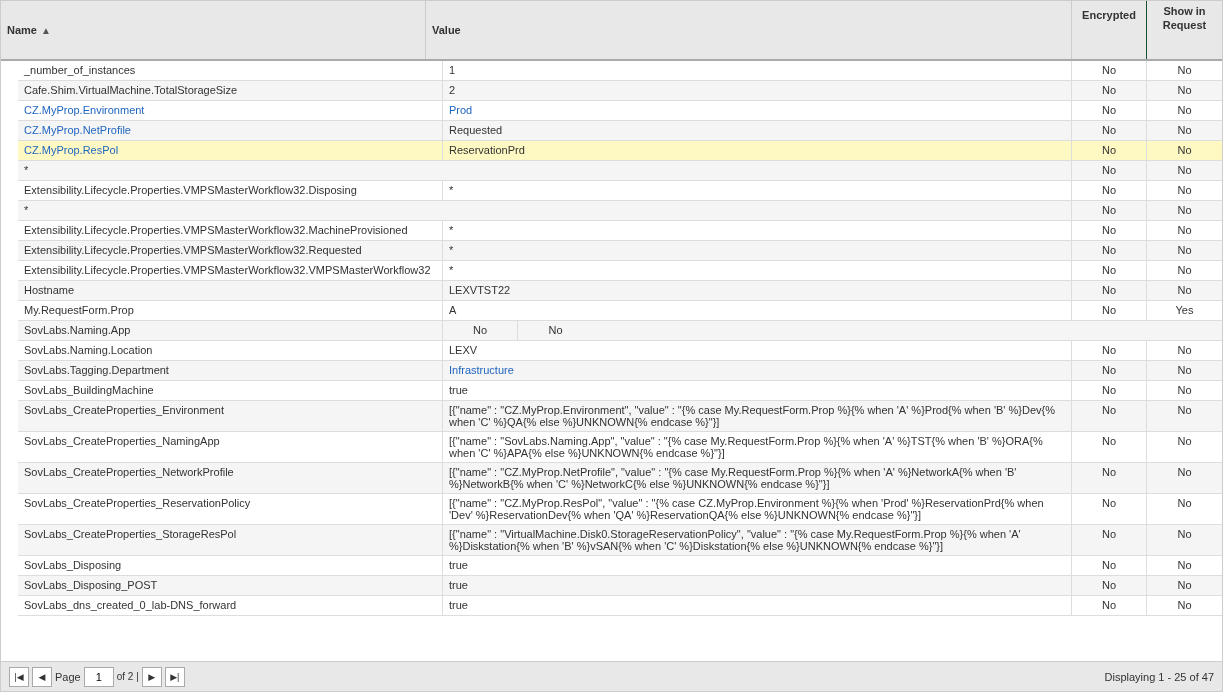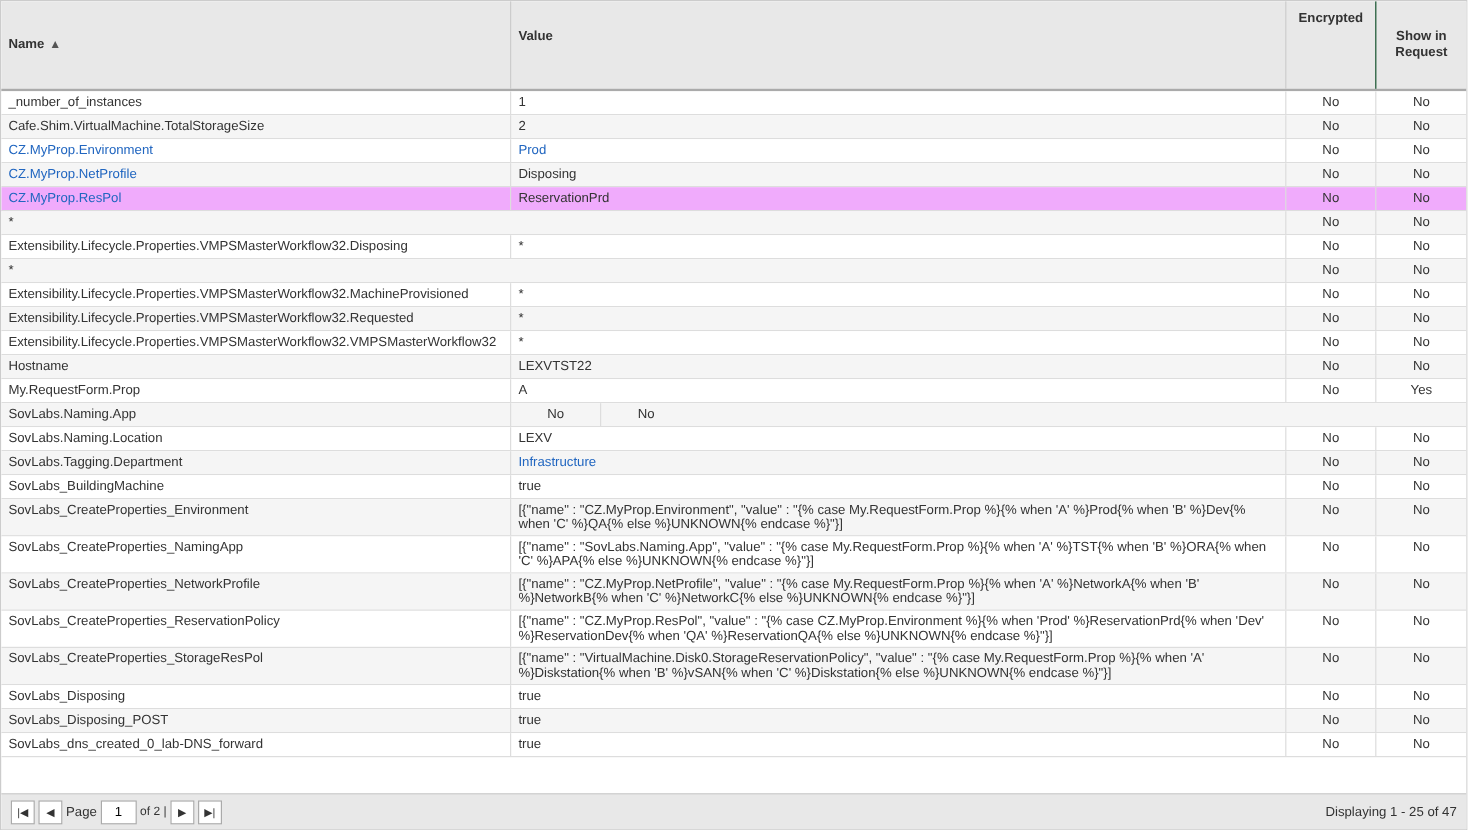--- a/index.html
+++ b/index.html
@@ -44,42 +44,43 @@
       width: 75px;
       padding: 8px 4px;
       font-weight: bold;
       color: #333;
       border-right: 1px solid #14532d;
       text-align: center;
     }
 
     .col-showinrequest-header {
       width: 75px;
-      padding: 22px 4px;
+      padding: 3px 4px;
       font-weight: bold;
       color: #333;
       text-align: center;
       line-height: 1.3;
     }
 
     .table-body {
       flex: 1;
       overflow-y: auto;
       overflow-x: hidden;
     }
 
     .table-row {
       display: flex;
       border-bottom: 1px solid #ddd;
       min-height: 20px;
+      margin-left: 17px;
     }
 
     .table-row:nth-child(odd) { background: #fff; }
     .table-row:nth-child(even) { background: #f5f5f5; }
-    .table-row.selected { background: #f0abfc; }
+    .table-row.selected { background: #fef9c3; }
 
     .cell-name {
       width: 425px;
       padding: 3px 6px;
       color: #2166c0;
       border-right: 1px solid #ddd;
       white-space: nowrap;
       overflow: hidden;
       text-overflow: ellipsis;
       flex-shrink: 0;
@@ -201,21 +202,21 @@
         <div class="cell-showinrequest">No</div>
       </div>
       <div class="table-row">
         <div class="cell-name">CZ.MyProp.Environment</div>
         <div class="cell-value link">Prod</div>
         <div class="cell-encrypted">No</div>
         <div class="cell-showinrequest">No</div>
       </div>
       <div class="table-row">
         <div class="cell-name">CZ.MyProp.NetProfile</div>
-        <div class="cell-value">Disposing</div>
+        <div class="cell-value">Requested</div>
         <div class="cell-encrypted">No</div>
         <div class="cell-showinrequest">No</div>
       </div>
       <div class="table-row selected">
         <div class="cell-name">CZ.MyProp.ResPol</div>
         <div class="cell-value">ReservationPrd</div>
         <div class="cell-encrypted">No</div>
         <div class="cell-showinrequest">No</div>
       </div>
       <div class="table-row">

